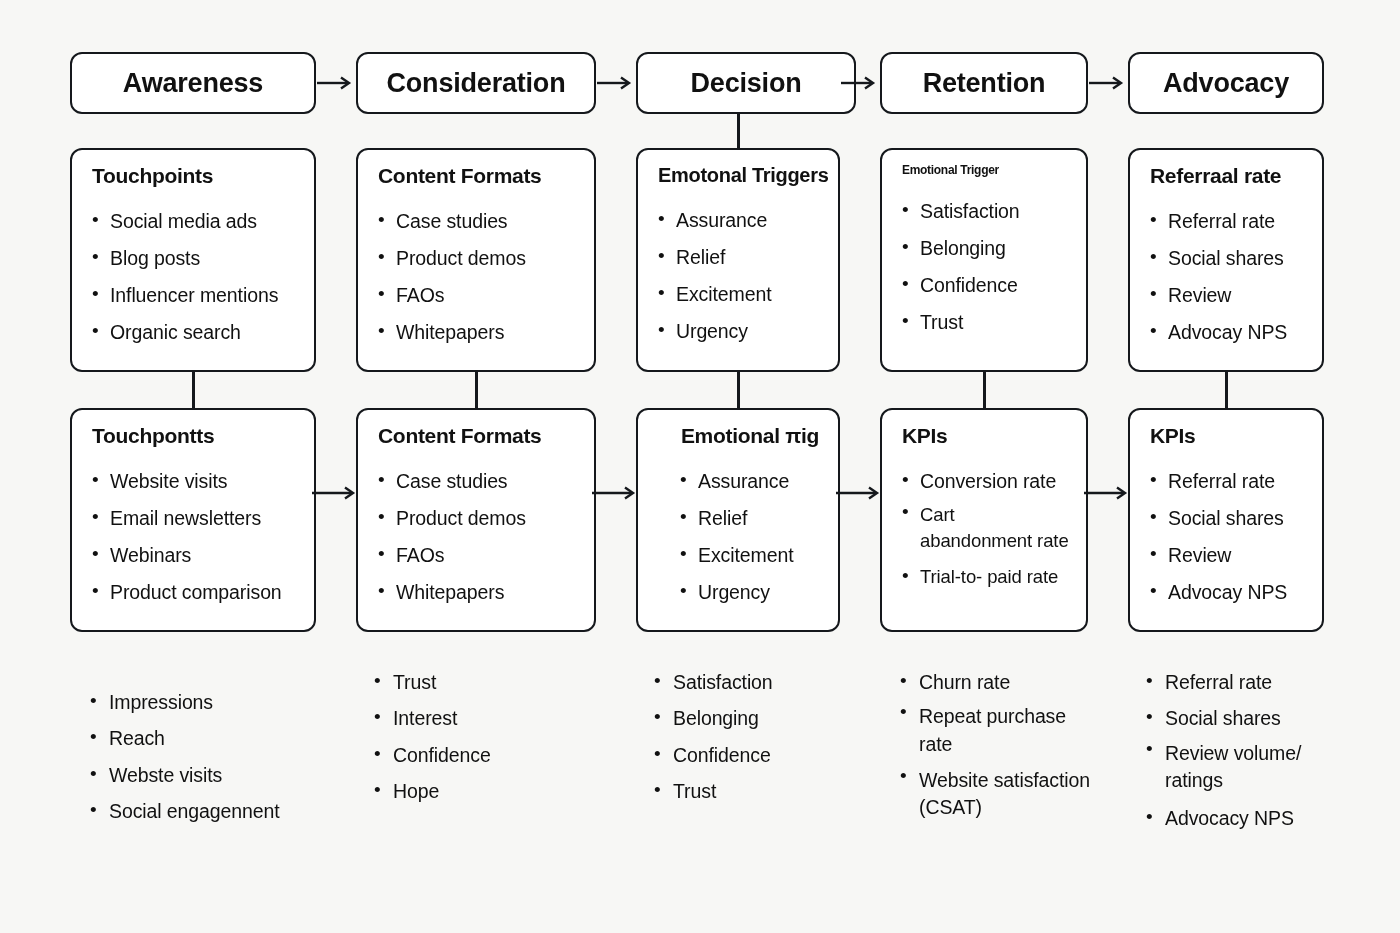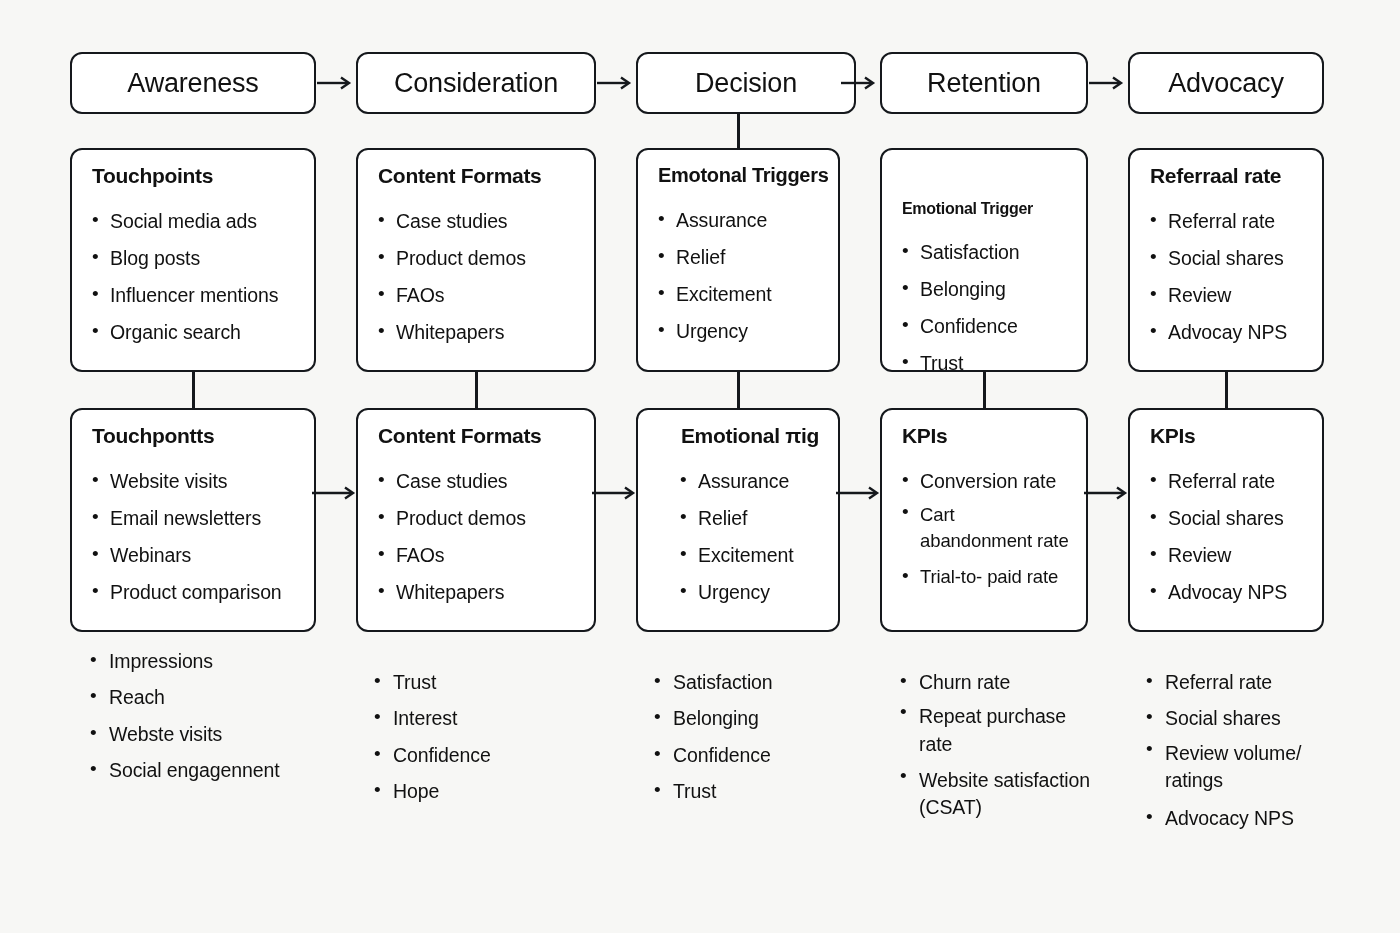--- a/index.html
+++ b/index.html
@@ -34,21 +34,21 @@
 
   
   .stage-box {
     height: 62px;
     display: flex;
     align-items: center;
     justify-content: center;
   }
   .stage-label {
     font-size: 27px;
-    font-weight: normal;
+    font-weight: bold;
     letter-spacing: -0.2px;
     line-height: 1;
     white-space: nowrap;
   }
 
   
   .card {
     padding: 14px 16px 12px 18px;
   }
   .card-title {
@@ -196,21 +196,21 @@
     <div class="card-title" style="font-size:20px;">Emotonal Triggers</div>
     <ul class="bullets">
       <li>Assurance</li>
       <li>Relief</li>
       <li>Excitement</li>
       <li>Urgency</li>
     </ul>
   </div>
 
   <div class="box card" style="left:880px; top:148px; width:208px; height:224px;">
-    <div class="card-title" style="font-size:16px;margin-top:36px;">Emotional Trigger</div>
+    <div class="card-title" style="font-size:12px;">Emotional Trigger</div>
     <ul class="bullets">
       <li>Satisfaction</li>
       <li>Belonging</li>
       <li>Confidence</li>
       <li>Trust</li>
     </ul>
   </div>
 
   <div class="box card" style="left:1128px; top:148px; width:196px; height:224px;">
     <div class="card-title">Referraal rate</div>
@@ -295,21 +295,21 @@
         <path d="M33 1.5 L41 7 L33 12.5" stroke="#15181c" stroke-width="2.4" fill="none"></path>
       </svg>
   </span>
   <span class="harrow" style="left:1084px; top:486px; width:48px;">
     <svg width="48" height="14" viewBox="0 0 48 14">
         <path d="M0 7 H39" stroke="#15181c" stroke-width="2.4" fill="none"></path>
         <path d="M33 1.5 L41 7 L33 12.5" stroke="#15181c" stroke-width="2.4" fill="none"></path>
       </svg>
   </span>
 
-  <ul class="freelist" style="left:88px; top:643px; width:250px;">
+  <ul class="freelist" style="left:88px; top:684px; width:250px;">
     <li>Impressions</li>
     <li>Reach</li>
     <li>Webste visits</li>
     <li>Social engagennent</li>
   </ul>
 
   <ul class="freelist" style="left:372px; top:664px; width:210px;">
     <li>Trust</li>
     <li>Interest</li>
     <li>Confidence</li>

